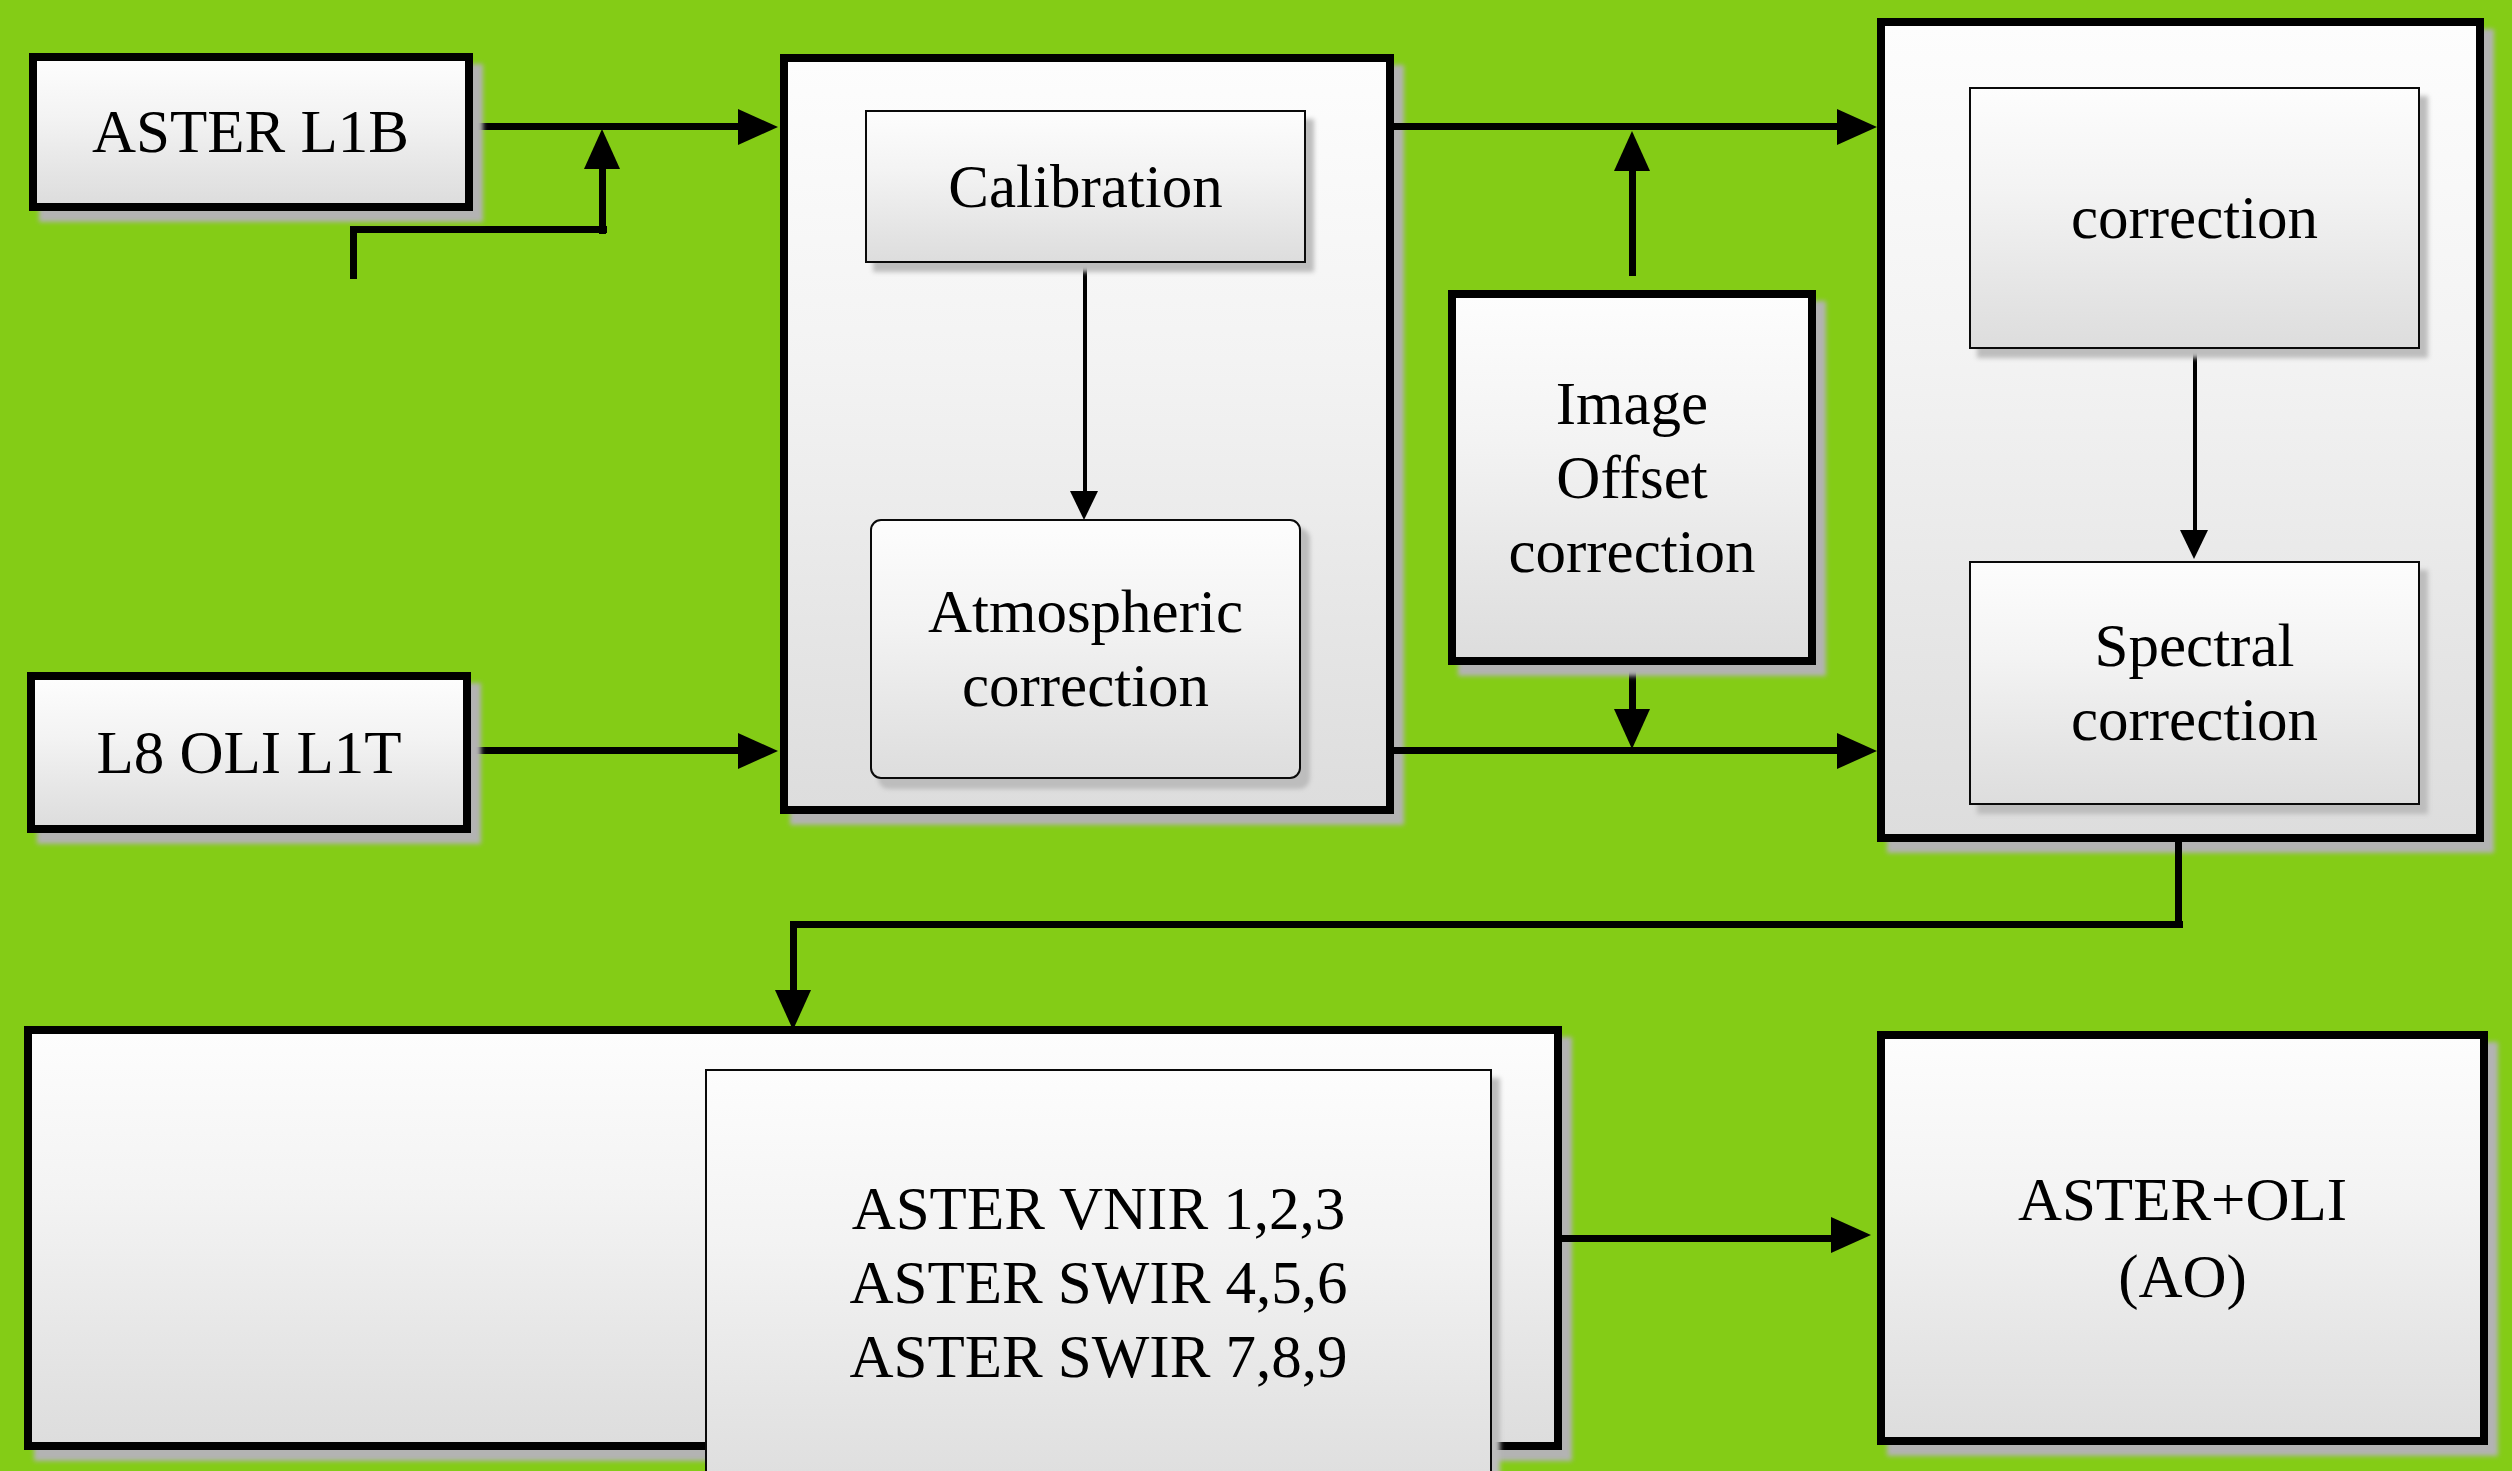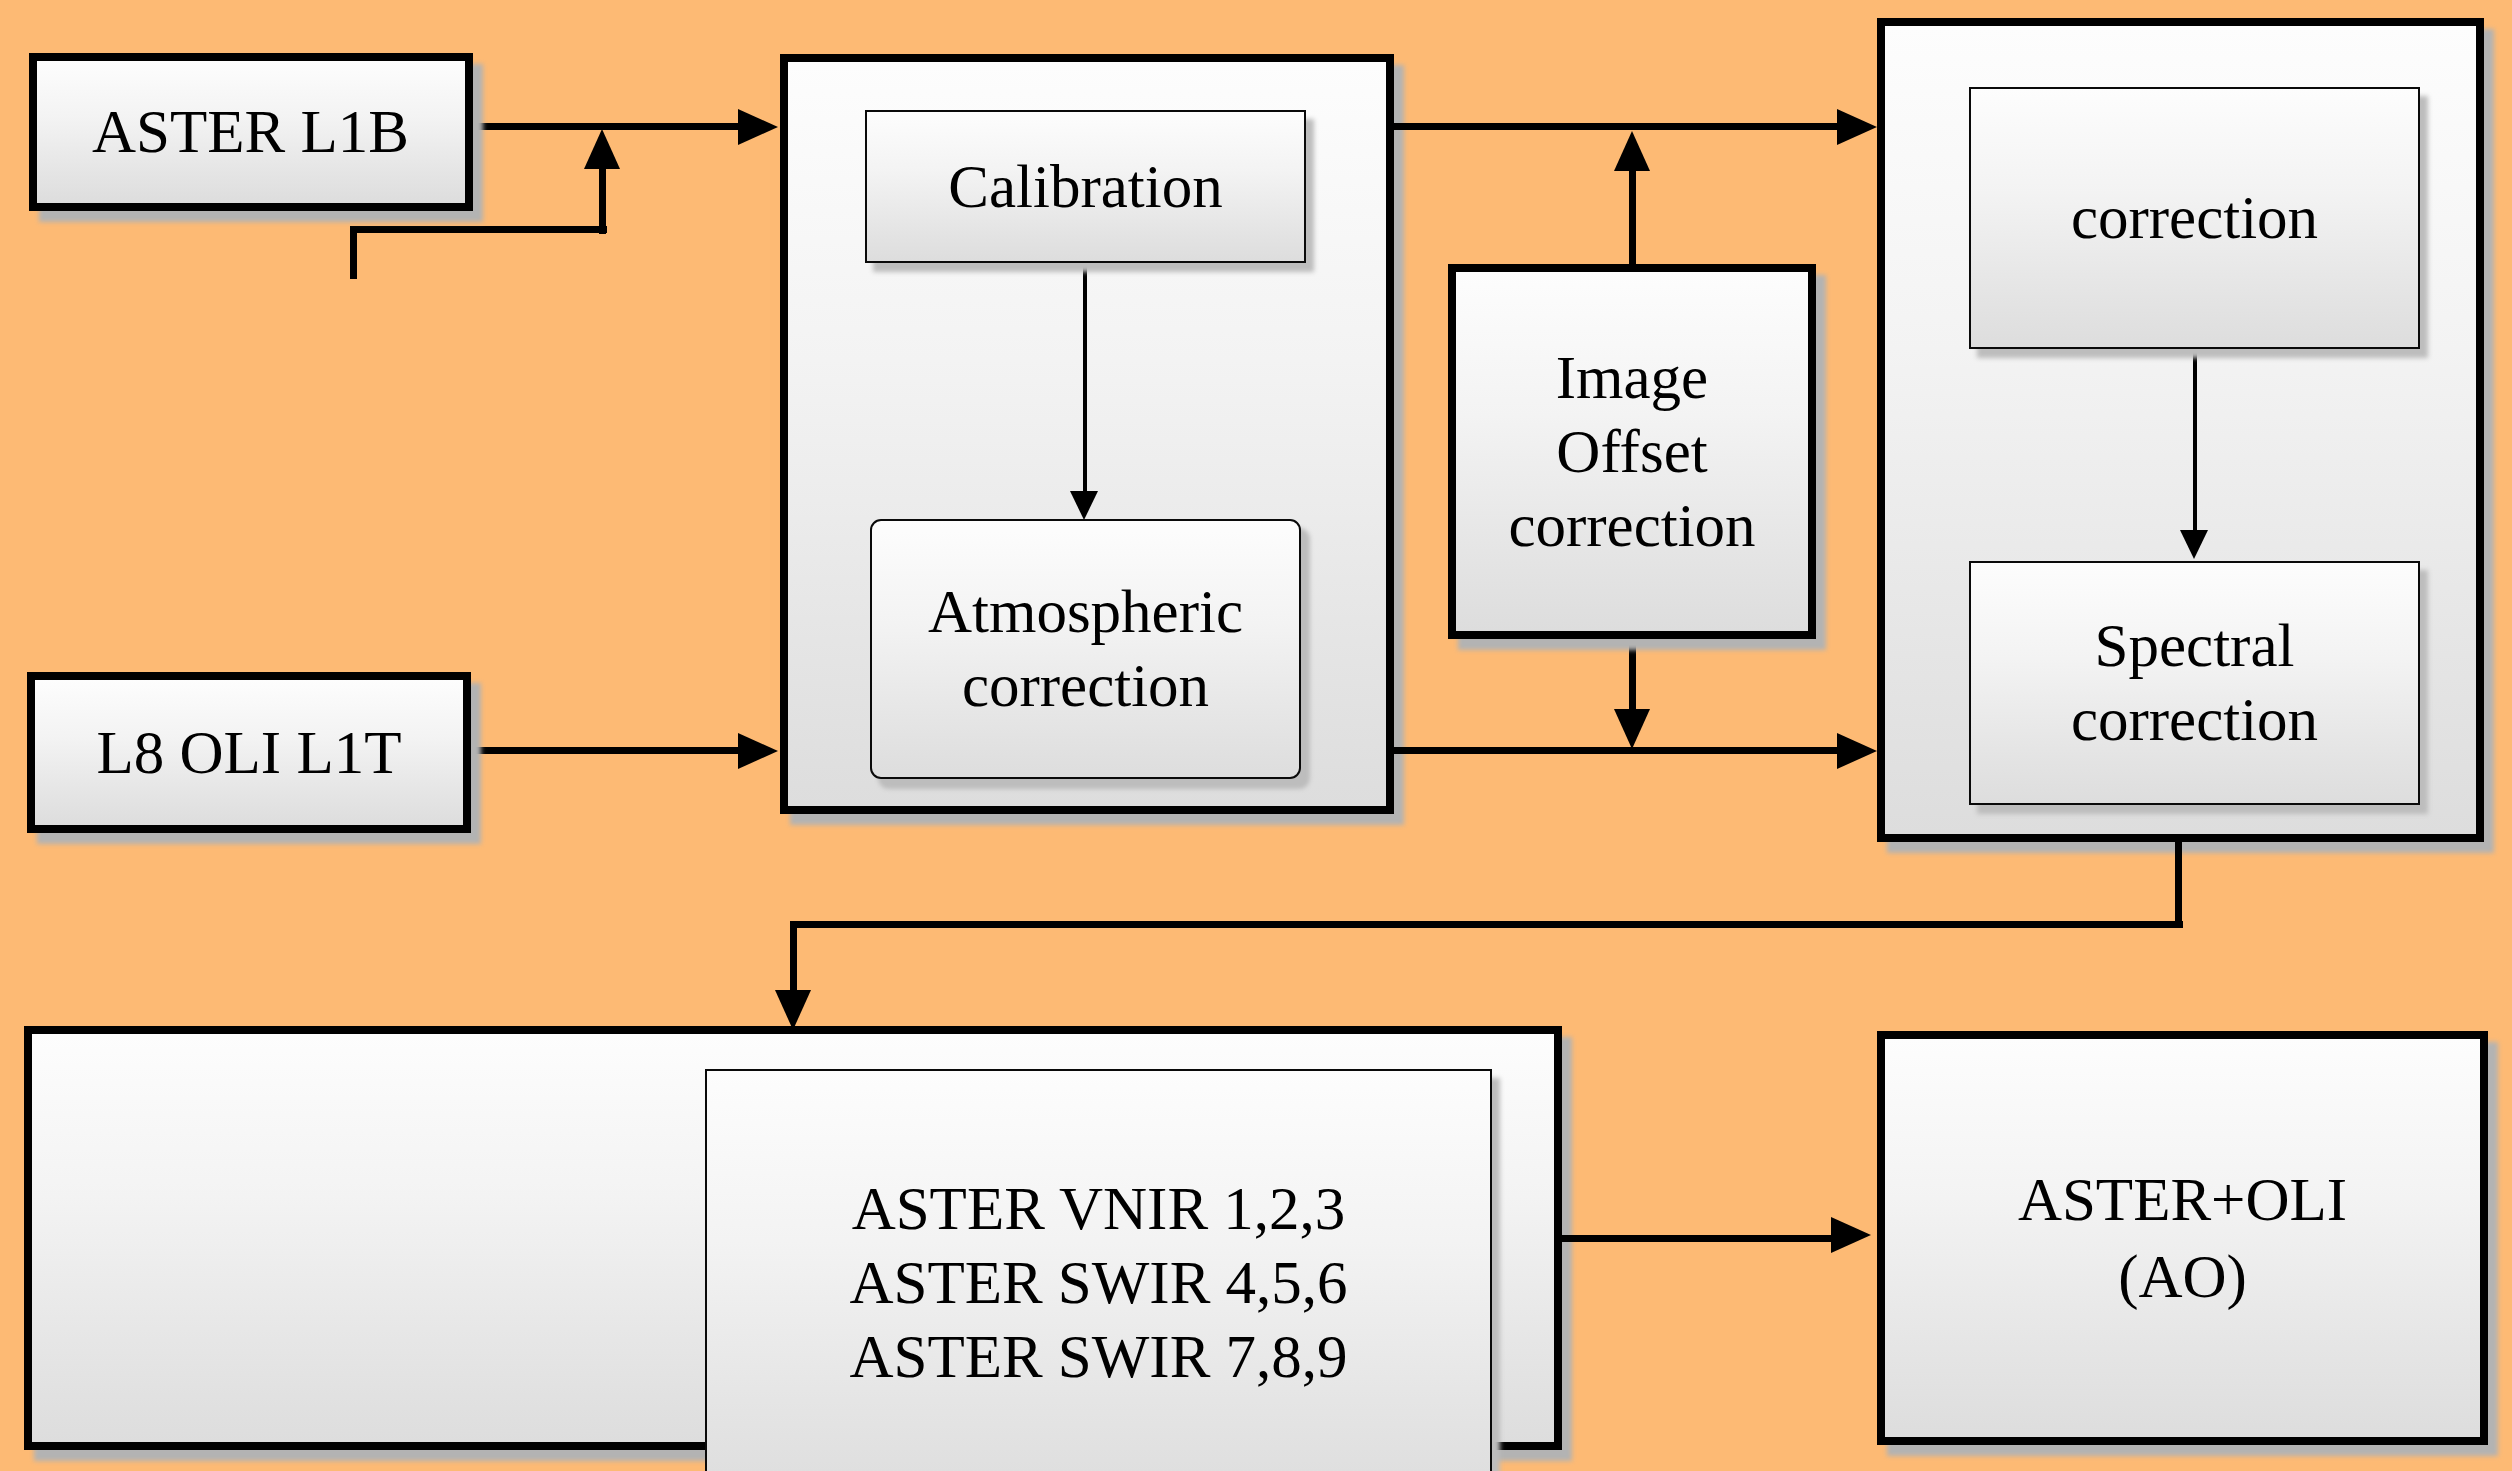--- a/index.html
+++ b/index.html
@@ -7,21 +7,21 @@
     padding: 0;
     background: #ffffff;
     width: 2512px;
     height: 1471px;
     overflow: hidden;
   }
   #stage {
     position: relative;
     width: 2512px;
     height: 1471px;
-    background: #fdba74;
+    background: #84cc16;
     font-family: "Liberation Serif", "DejaVu Serif", serif;
     color: #000000;
   }
   
   .node {
     position: absolute;
     box-sizing: border-box;
     background: linear-gradient(180deg, #fdfdfd 0%, #f3f3f3 40%, #e6e6e6 75%, #dddddd 100%);
     display: flex;
     flex-direction: column;
@@ -81,21 +81,21 @@
     border-right: 14.7px solid transparent;
     border-top: 29.4px solid #000000;
   }
   
   #aster-l1b        { left: 28.5px;   top: 53px;   width: 444px;  height: 158px; }
   #crosstalk        { left: 28.5px;   top: 276px;  width: 724px;  height: 308px; }
   #l8-oli           { left: 27px;   top: 672px;  width: 444px;  height: 161px; }
   #calib-container  { left: 780px;  top: 54px;   width: 614px;  height: 760px; }
   #calibration-box  { left: 865px;  top: 110px;  width: 441px;  height: 153px; }
   #atmospheric-box  { left: 870px;  top: 519px;  width: 431px;  height: 260px; border-radius: 11px; }
-  #image-offset     { left: 1448px; top: 264px;  width: 368px;  height: 375px; }
+  #image-offset     { left: 1448px; top: 290px;  width: 368px;  height: 375px; }
   #right-container  { left: 1877px; top: 18.4px;   width: 607px;  height: 824px; }
   #geometric-box    { left: 1969px; top: 87px;   width: 451px;  height: 262px; }
   #spectral-box     { left: 1969px; top: 561px;  width: 451px;  height: 244px; }
   #bottom-container { left: 24px;   top: 1026px; width: 1538px; height: 424px; }
   #oli-vnir         { left: 96px;  top: 1159px; width: 545px;  height: 160px; }
   #aster-bands      { left: 705px;  top: 1069px; width: 787px;  height: 428px; }
   #ao-box           { left: 1870px; top: 1031px; width: 611px;  height: 414px; line-height: 77px; margin-left: 7px; }
   #ao-box span      { line-height: 77px; }
   
   #arrow1-line      { left: 469px;  top: 123px;  width: 276px;  height: 7.4px; }

